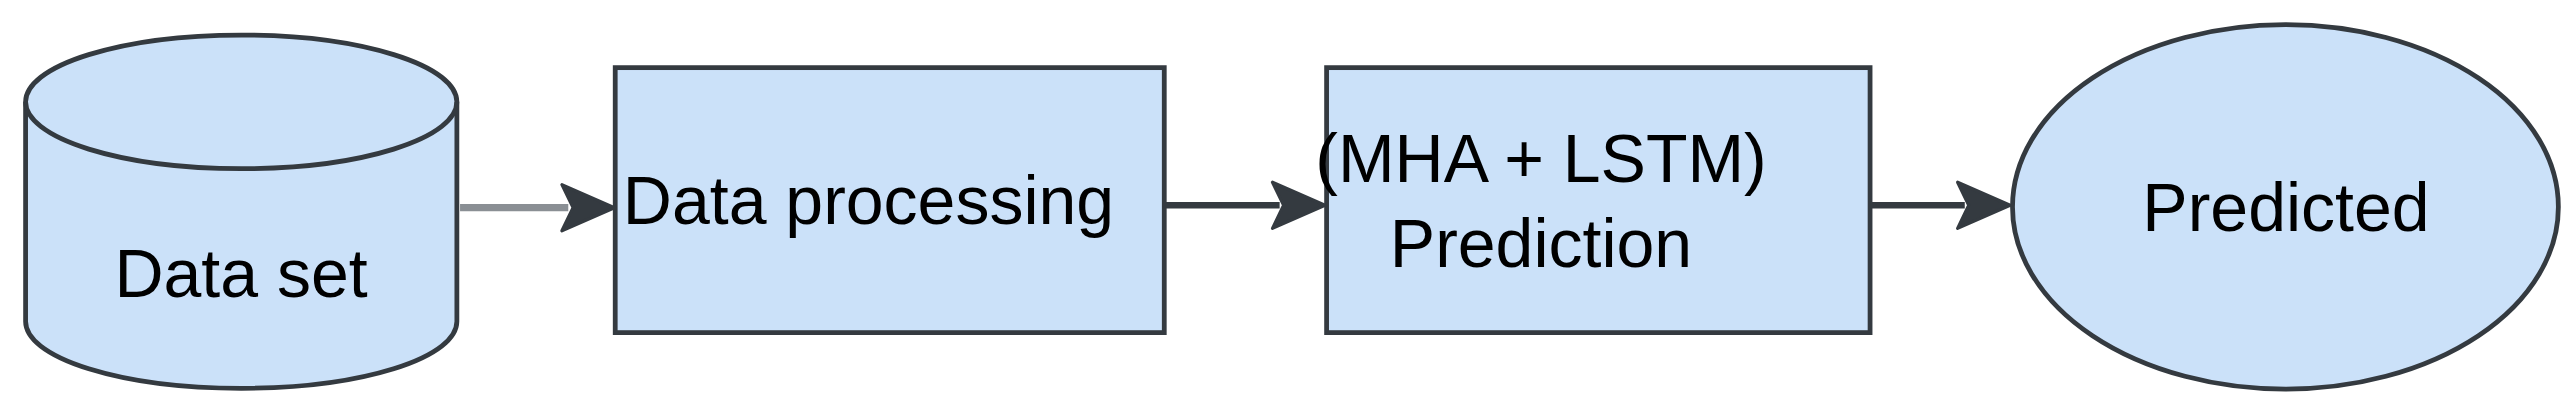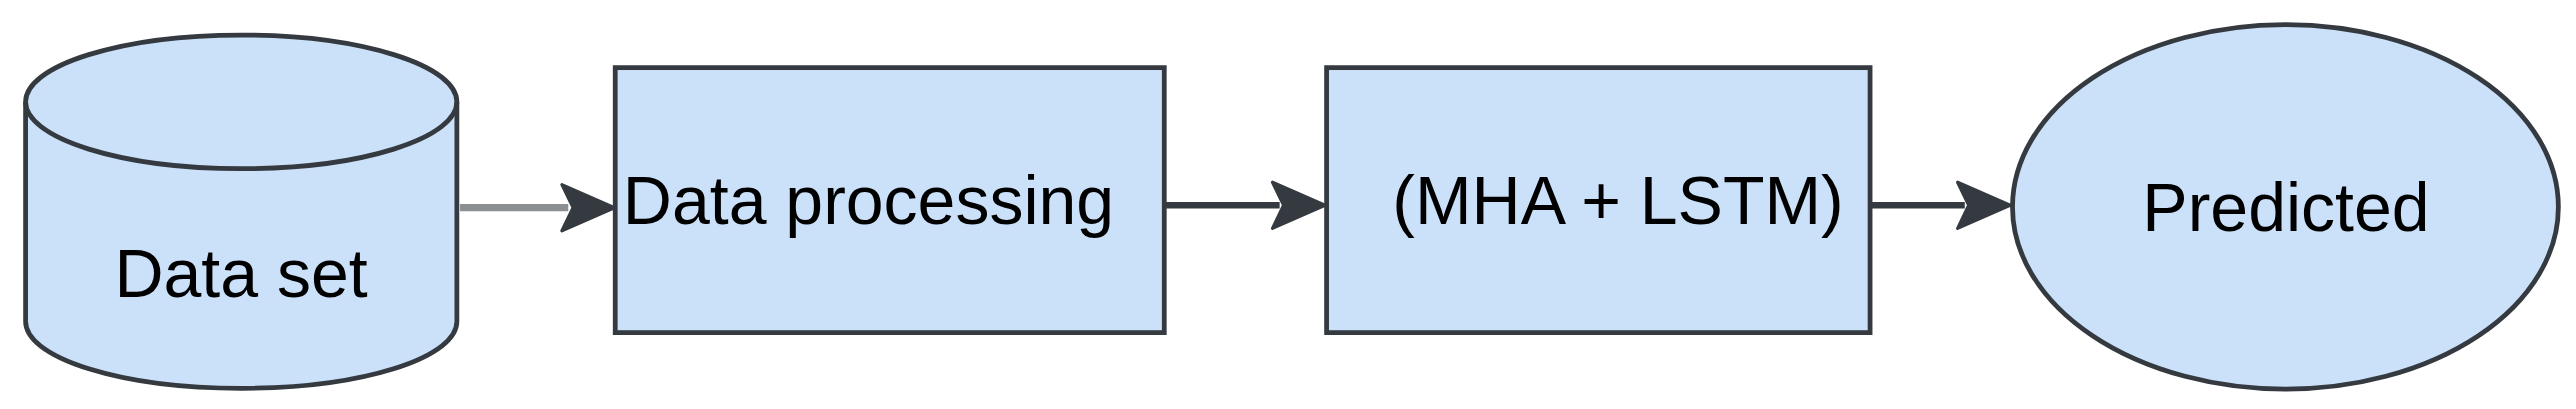--- a/index.html
+++ b/index.html
@@ -61,22 +61,23 @@
   </svg>
 
   <div class="label" style="left:25.5px; top:159px; width:431px; height:229px;">
     <div>Data set</div>
   </div>
 
   <div class="label" style="left:594px; top:68px; width:549px; height:265px;align-items:center;">
     <div>Data processing</div>
   </div>
 
-  <div class="label" style="left:1346px; top:68px; width:544px; height:265px;gap:8px;">
+  <div class="label" style="left:1269px; top:68px; width:544px; height:265px;gap:8px;">
     <div>(MHA + LSTM)</div>
+    <div>Prediction</div>
   </div>
 
   <div class="label" style="left:2013px; top:25px; width:546px; height:364px;">
     <div>Predicted</div>
   </div>
 
 </div>
 
 
 </body></html>

